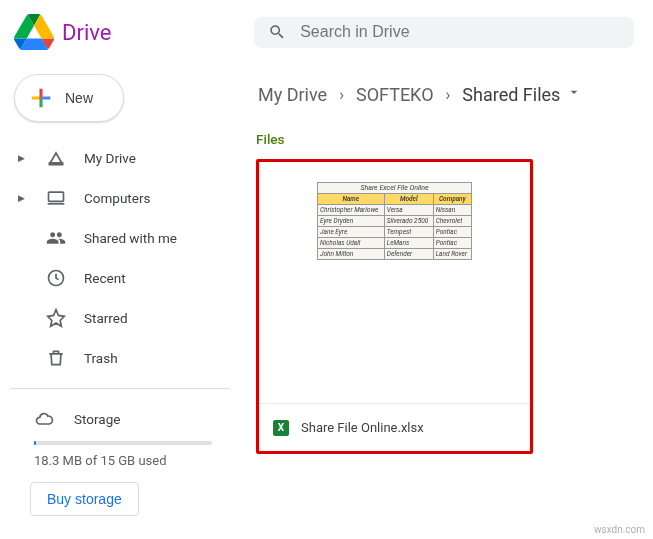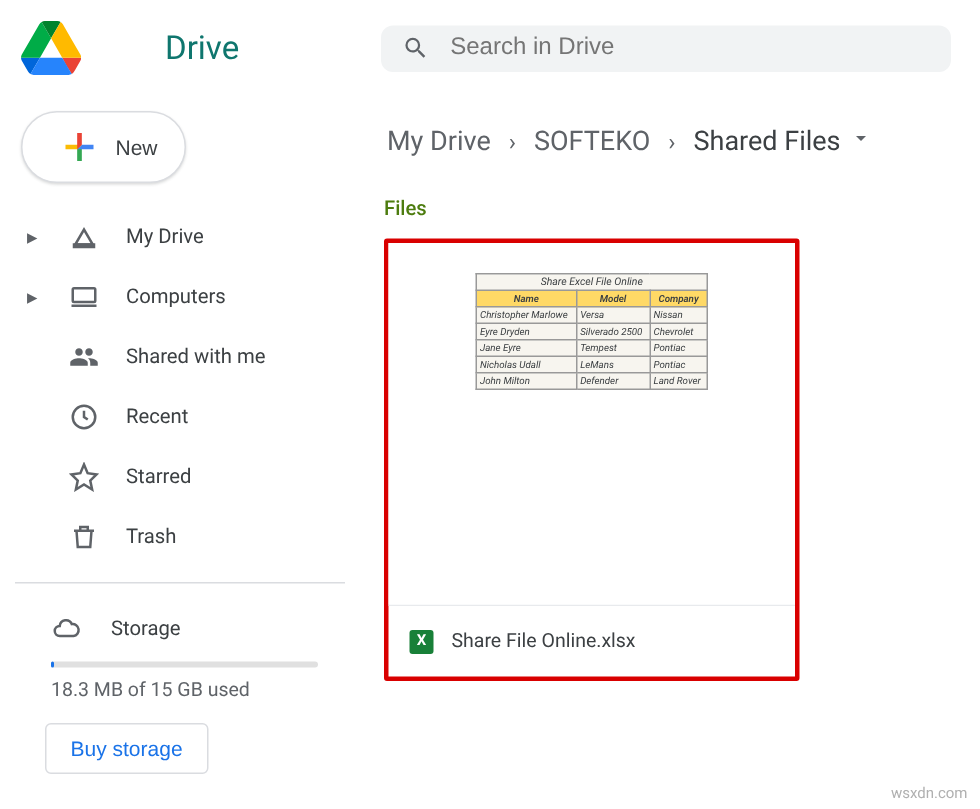--- a/index.html
+++ b/index.html
@@ -1,24 +1,24 @@
 <!DOCTYPE html>
 <html><head>
 <meta charset="utf-8">
 <style>
 * { box-sizing: border-box; margin: 0; padding: 0; }
 body { font-family: 'Segoe UI', Roboto, Arial, sans-serif; background: #fff; color: #3c4043; width: 653px; height: 539px; overflow: hidden; position: relative; }
 .header { display: flex; align-items: center; height: 64px; padding: 0 0 0 14px; }
 .logo-wrap { display: flex; align-items: center; gap: 8px; width: 240px; }
-.brand { font-size: 22px; color: #0f766e; margin-left: 48px; }
+.brand { font-size: 22px; color: #a21caf; }
 .search-box { flex: 1; background: #f1f3f4; border-radius: 8px; height: 31px; display: flex; align-items: center; padding: 0 14px; max-width: 380px; }
 .search-box input { border: none; background: transparent; font-size: 16px; color: #5f6368; outline: none; width: 100%; margin-left: 14px; }
 .body { display: flex; height: calc(539px - 64px); }
 .sidebar { width: 240px; padding: 8px 10px 0 10px; border-right: none; }
-.new-btn { background: #fff; border: 1px solid #dadce0; border-radius: 24px; height: 48px; width: 110px; display: flex; align-items: center; gap: 10px; padding: 0 18px 0 12px; box-shadow: 0 1px 2px rgba(60,64,67,.2); cursor: pointer; margin: 2px 0 16px 4px; justify-content: flex-end; }
+.new-btn { background: #fff; border: 1px solid #dadce0; border-radius: 24px; height: 48px; width: 110px; display: flex; align-items: center; gap: 10px; padding: 0 18px 0 12px; box-shadow: 0 1px 2px rgba(60,64,67,.2); cursor: pointer; margin: 2px 0 16px 4px; }
 .new-btn span.lbl { font-size: 14px; color: #3c4043; font-weight: 500; }
 .nav { list-style: none; }
 .nav li { display: flex; align-items: center; height: 40px; padding-left: 8px; border-radius: 0 20px 20px 0; cursor: pointer; gap: 18px; font-size: 13.5px; color: #3c4043; }
 .nav li .caret { width: 10px; color: #5f6368; font-size: 9px; }
 .nav li .icon { width: 20px; display:flex; justify-content:center;}
 .divider { height: 1px; background: #dadce0; margin: 10px 0; }
 .storage-row { display:flex; align-items:center; gap: 20px; padding-left: 24px; height: 40px; font-size: 13.5px; cursor:pointer;}
 .storage-bar { height: 4px; background: #e0e0e0; border-radius: 2px; margin: 2px 18px 8px 24px; position: relative;}
 .storage-bar::after { content:""; position:absolute; left:0; top:0; bottom:0; width:1%; background:#1a73e8; border-radius:2px;}
 .storage-text { font-size: 13px; color: #5f6368; padding-left: 24px; margin-bottom: 14px; }

